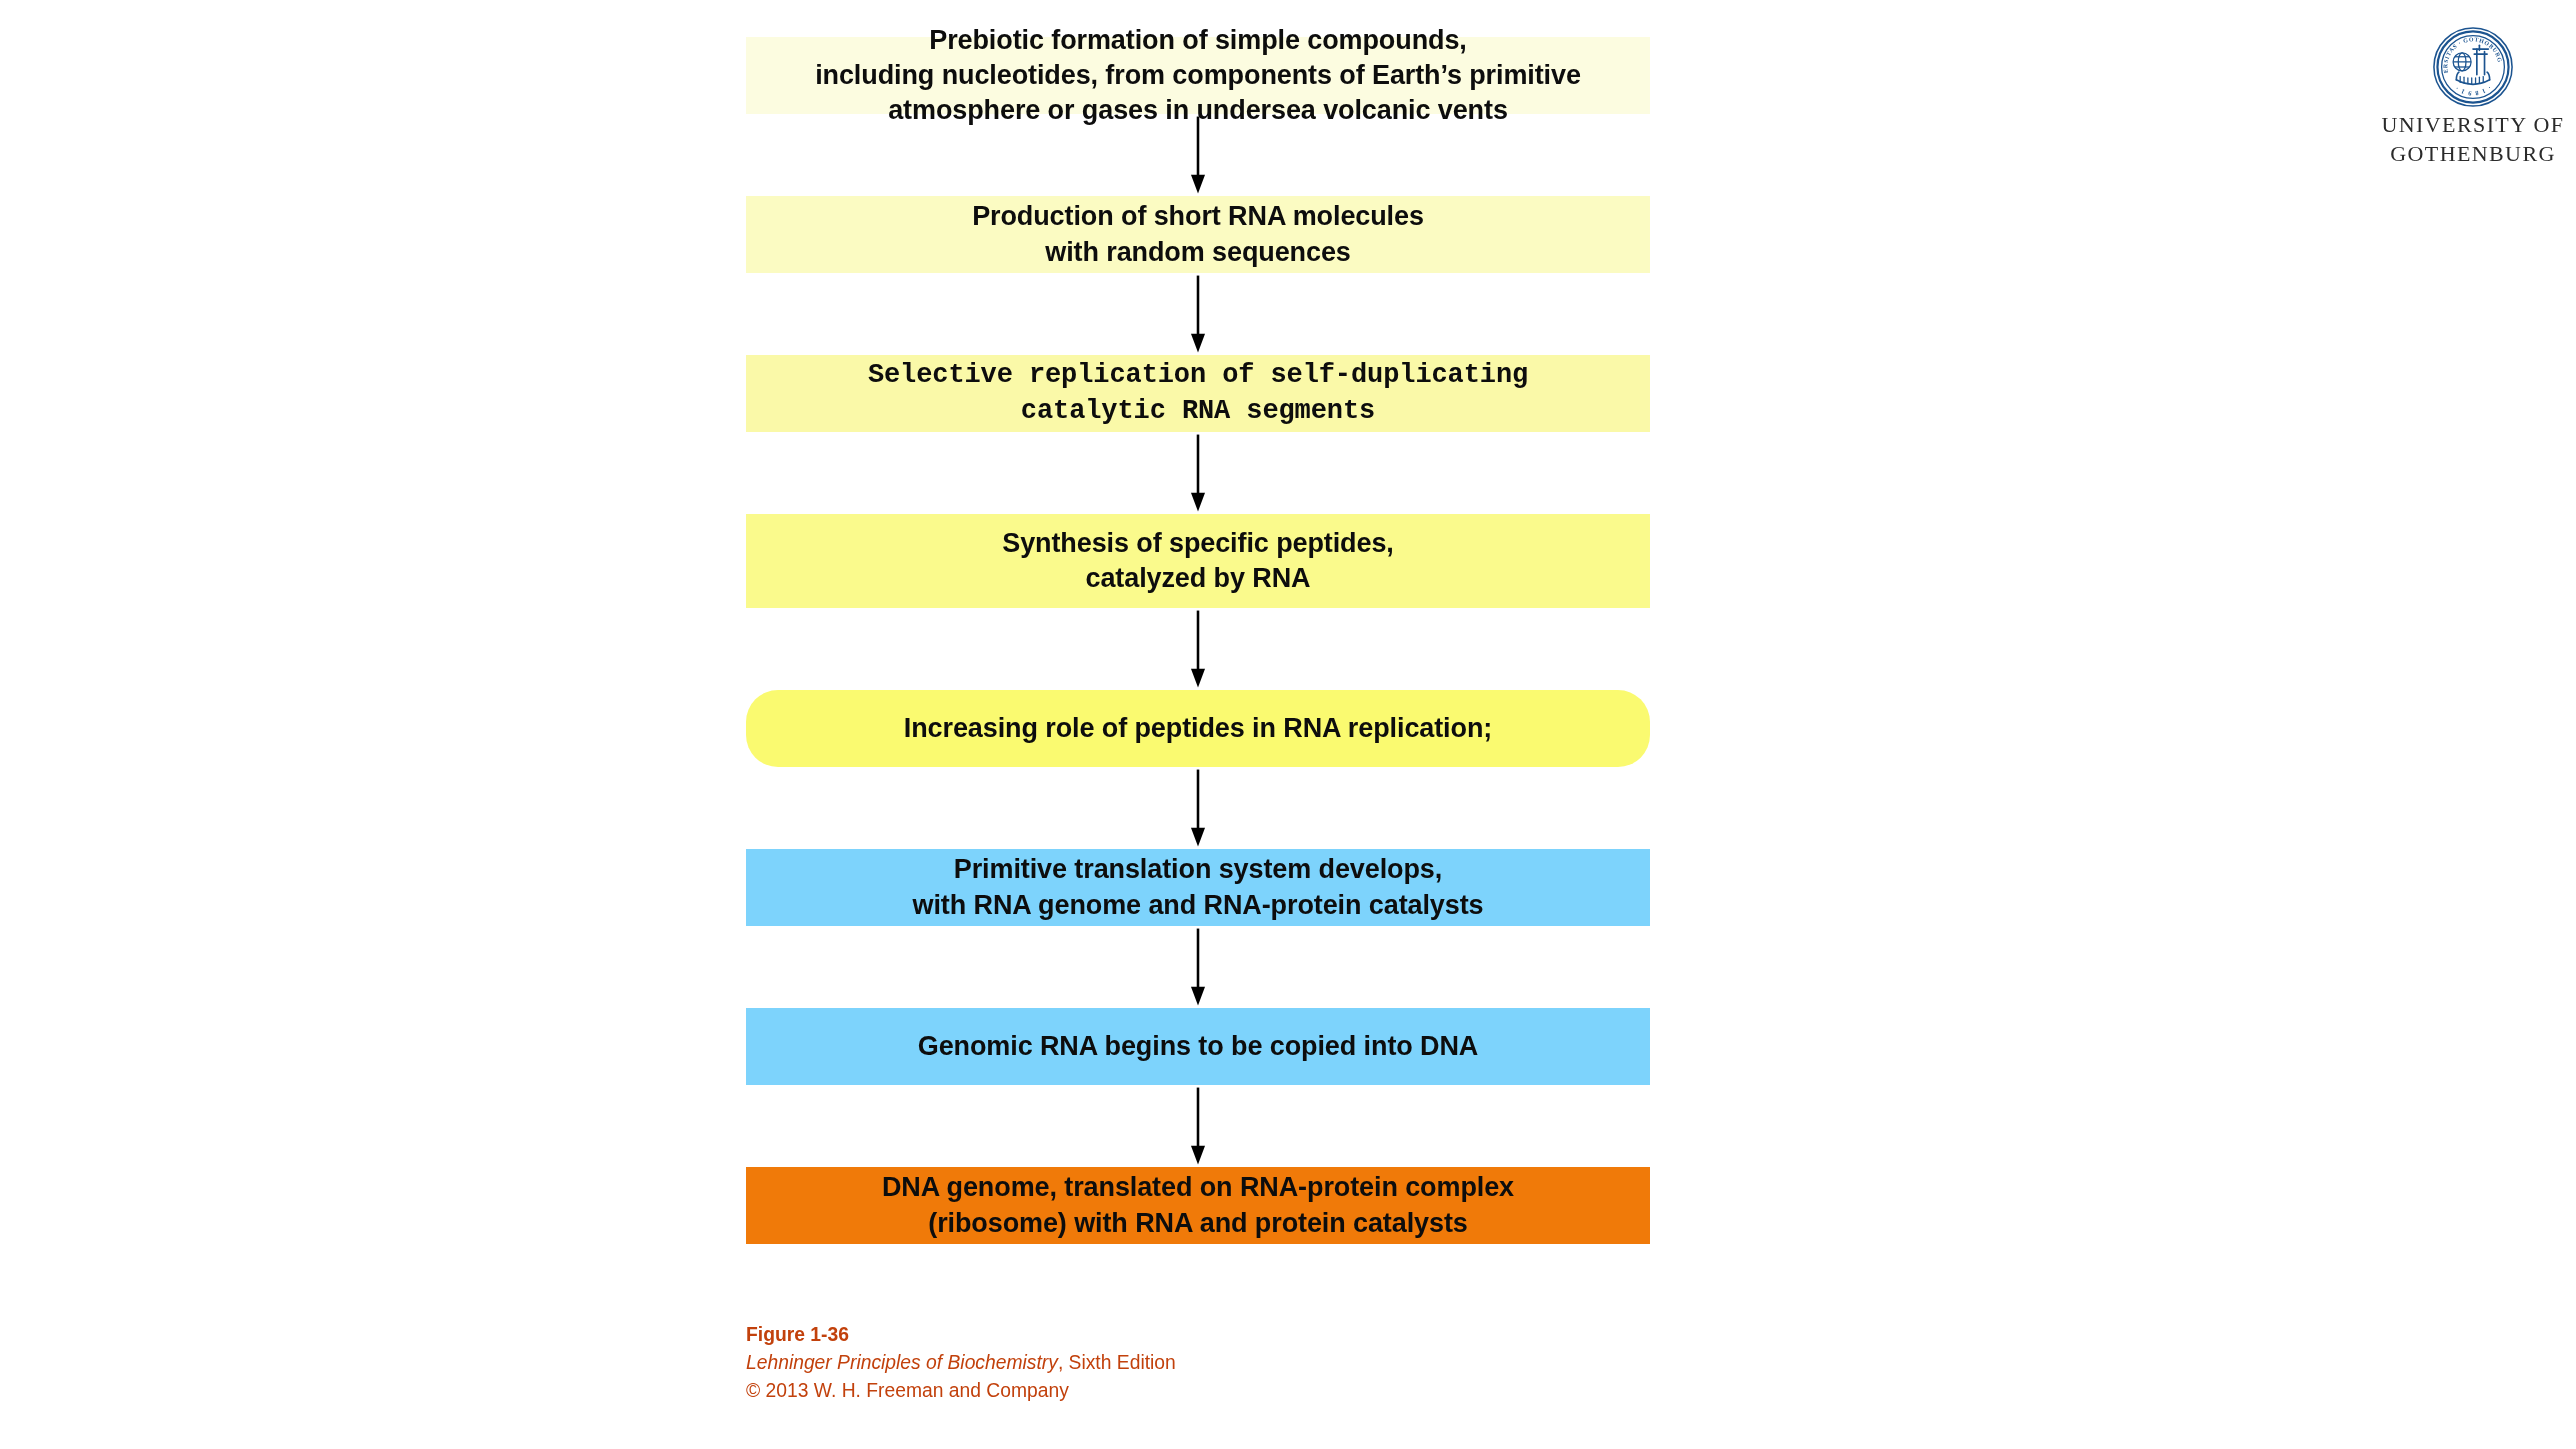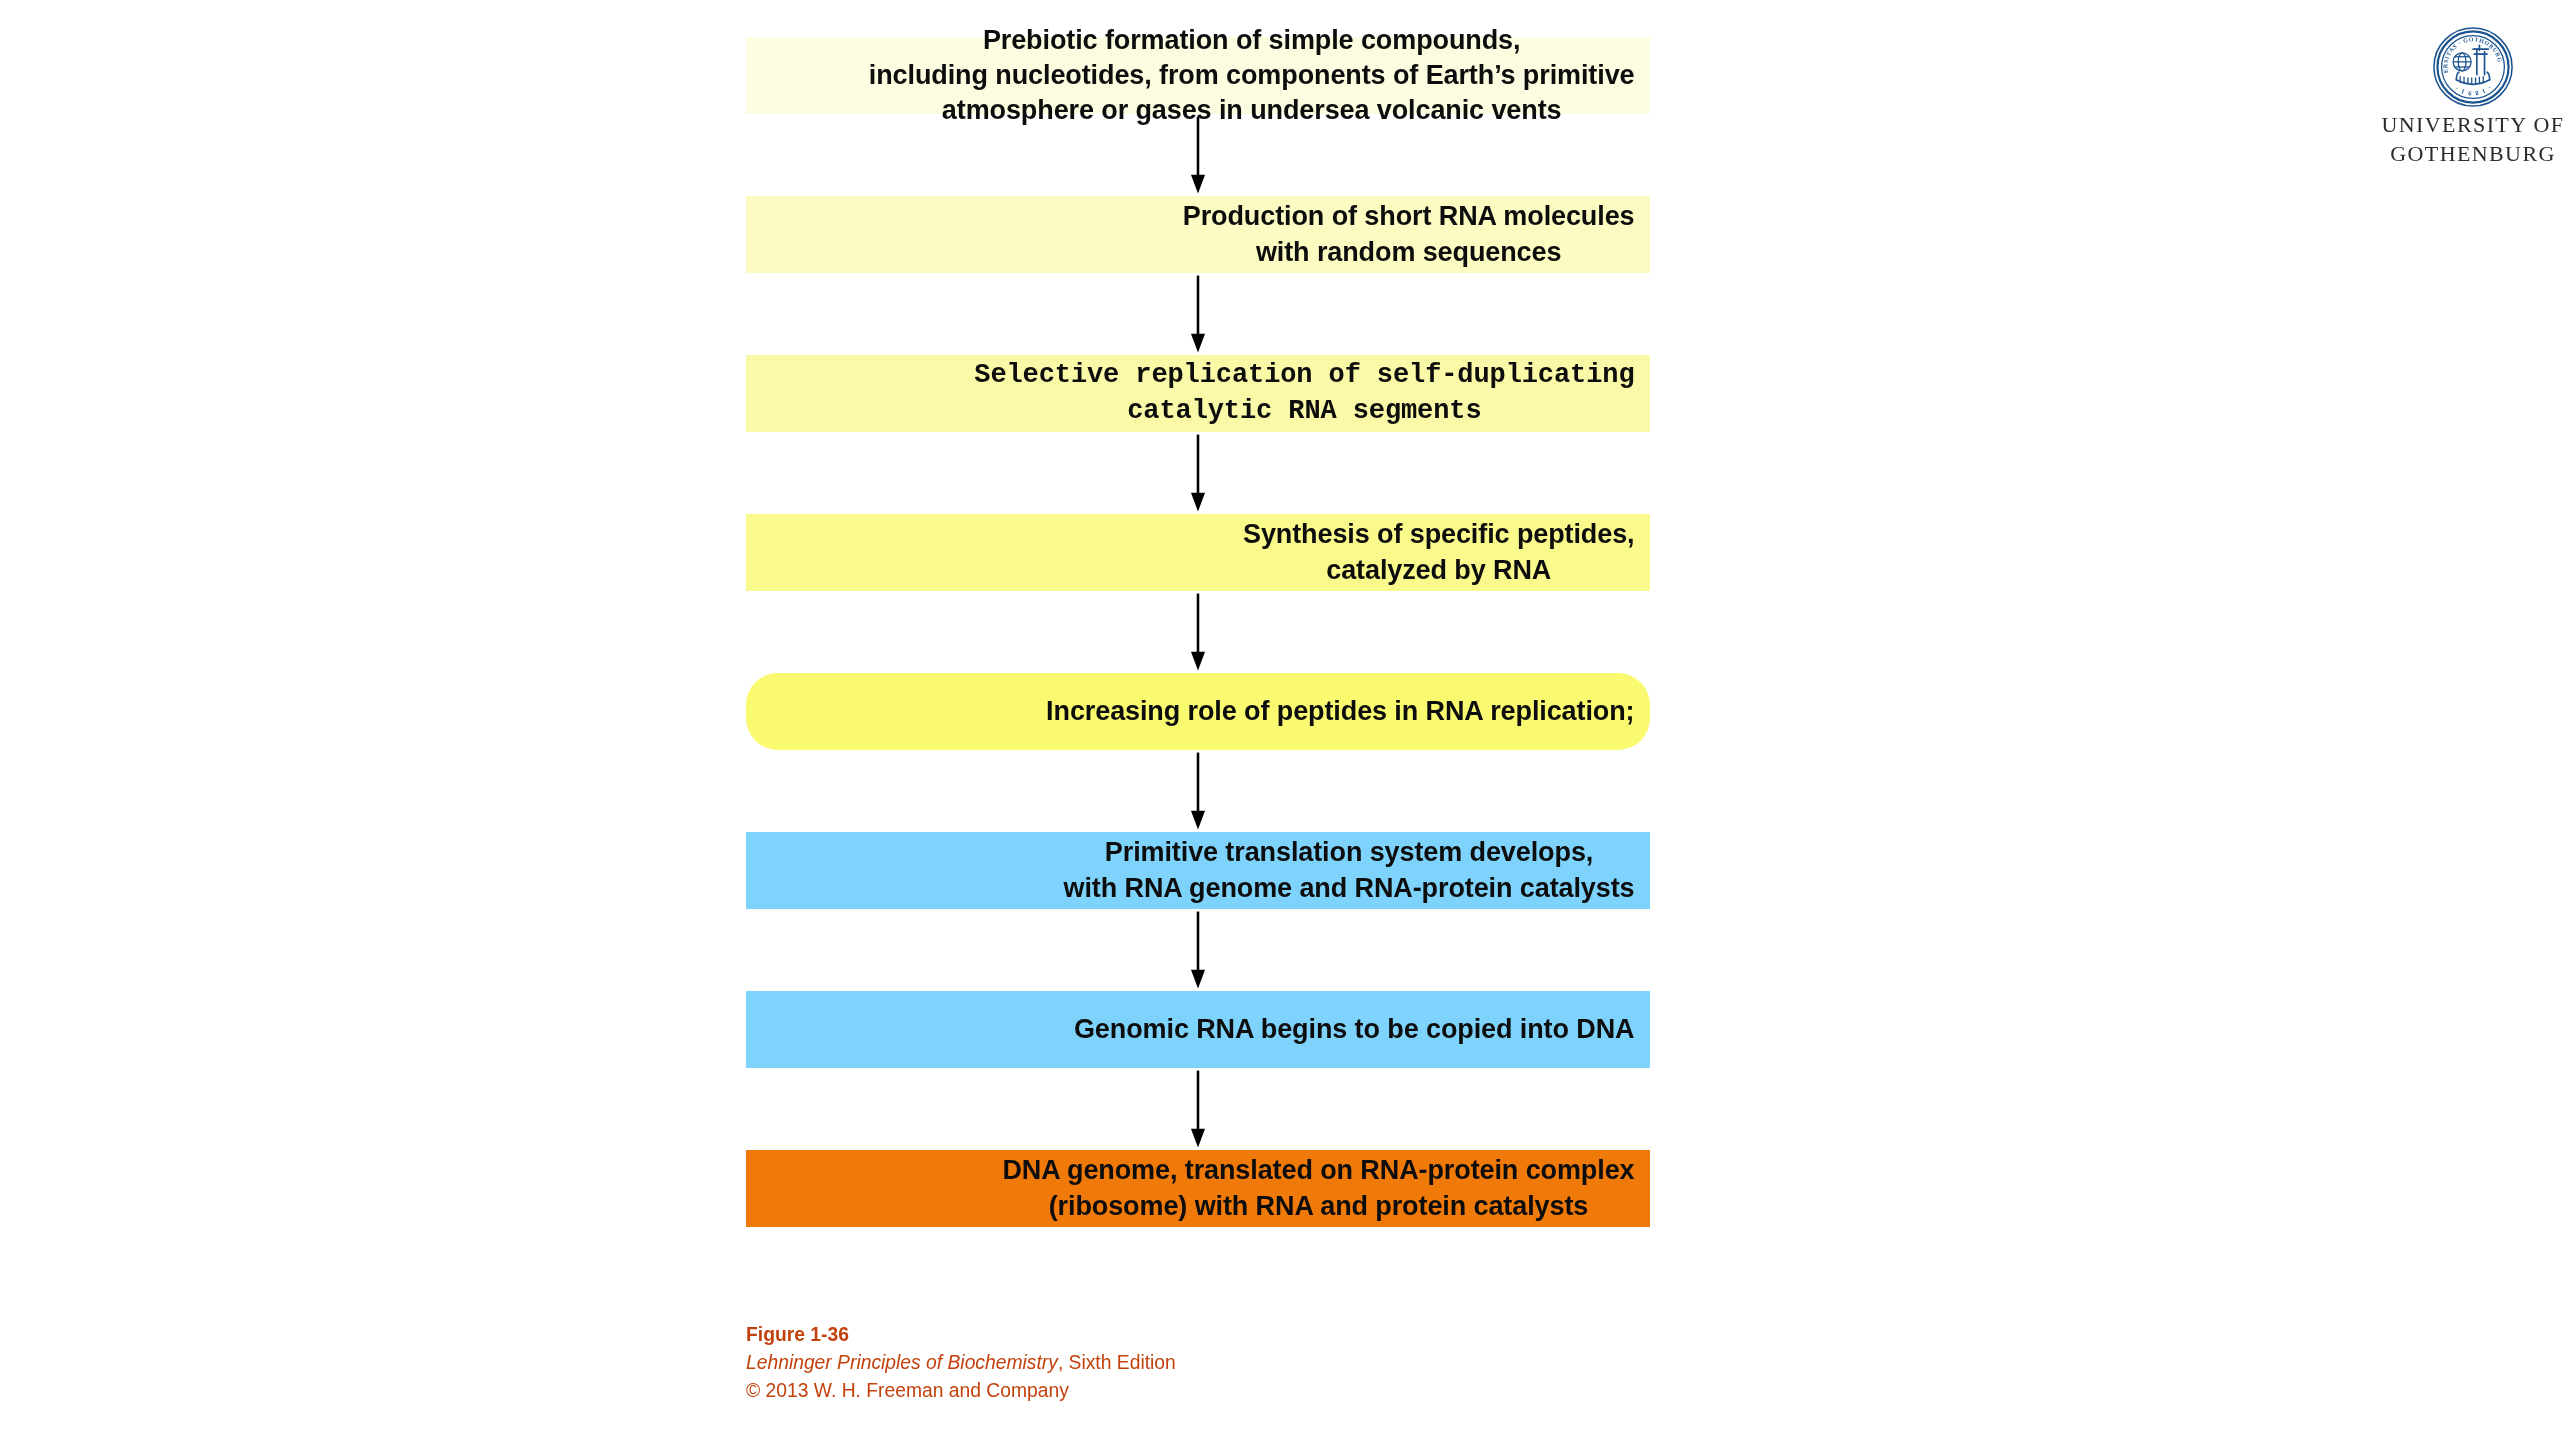--- a/index.html
+++ b/index.html
@@ -47,21 +47,21 @@
     position: absolute;
     left: 746px;
     top: 37px;
     width: 904px;
   }
   .fc-box {
     width: 100%;
     box-sizing: border-box;
     display: flex;
     align-items: center;
-    justify-content: flex-end;
+    justify-content: center;
     text-align: center;
     color: #0d0d0d;
     font-weight: bold;
     font-size: 27px;
     line-height: 1.30;
     letter-spacing: -0.1px;
     padding: 6.4px 15.5px;
   }
   .fc-box .txt { display: block; }
   .fc-box .txt span { display: block; }
@@ -180,21 +180,21 @@
         <span>Selective replication of self-duplicating</span>
         <span>catalytic RNA segments</span>
       </div>
     </div>
     <div class="arrow-cell" style="height: 82px;">
       <svg width="26" height="82" viewBox="0 0 40 128">
         <line x1="20" y1="4" x2="20" y2="98" stroke="#000000" stroke-width="4"></line>
         <polygon points="20,124 9,95 31,95" fill="#000000"></polygon>
       </svg>
     </div>
-    <div class="fc-box" style="background: rgb(250, 250, 140); height: 77px;">
+    <div class="fc-box" style="background: rgb(250, 250, 140); height: 94px;">
       <div class="txt">
         <span>Synthesis of specific peptides,</span>
         <span>catalyzed by RNA</span>
       </div>
     </div>
     <div class="arrow-cell" style="height: 82px;">
       <svg width="26" height="82" viewBox="0 0 40 128">
         <line x1="20" y1="4" x2="20" y2="98" stroke="#000000" stroke-width="4"></line>
         <polygon points="20,124 9,95 31,95" fill="#000000"></polygon>
       </svg>

